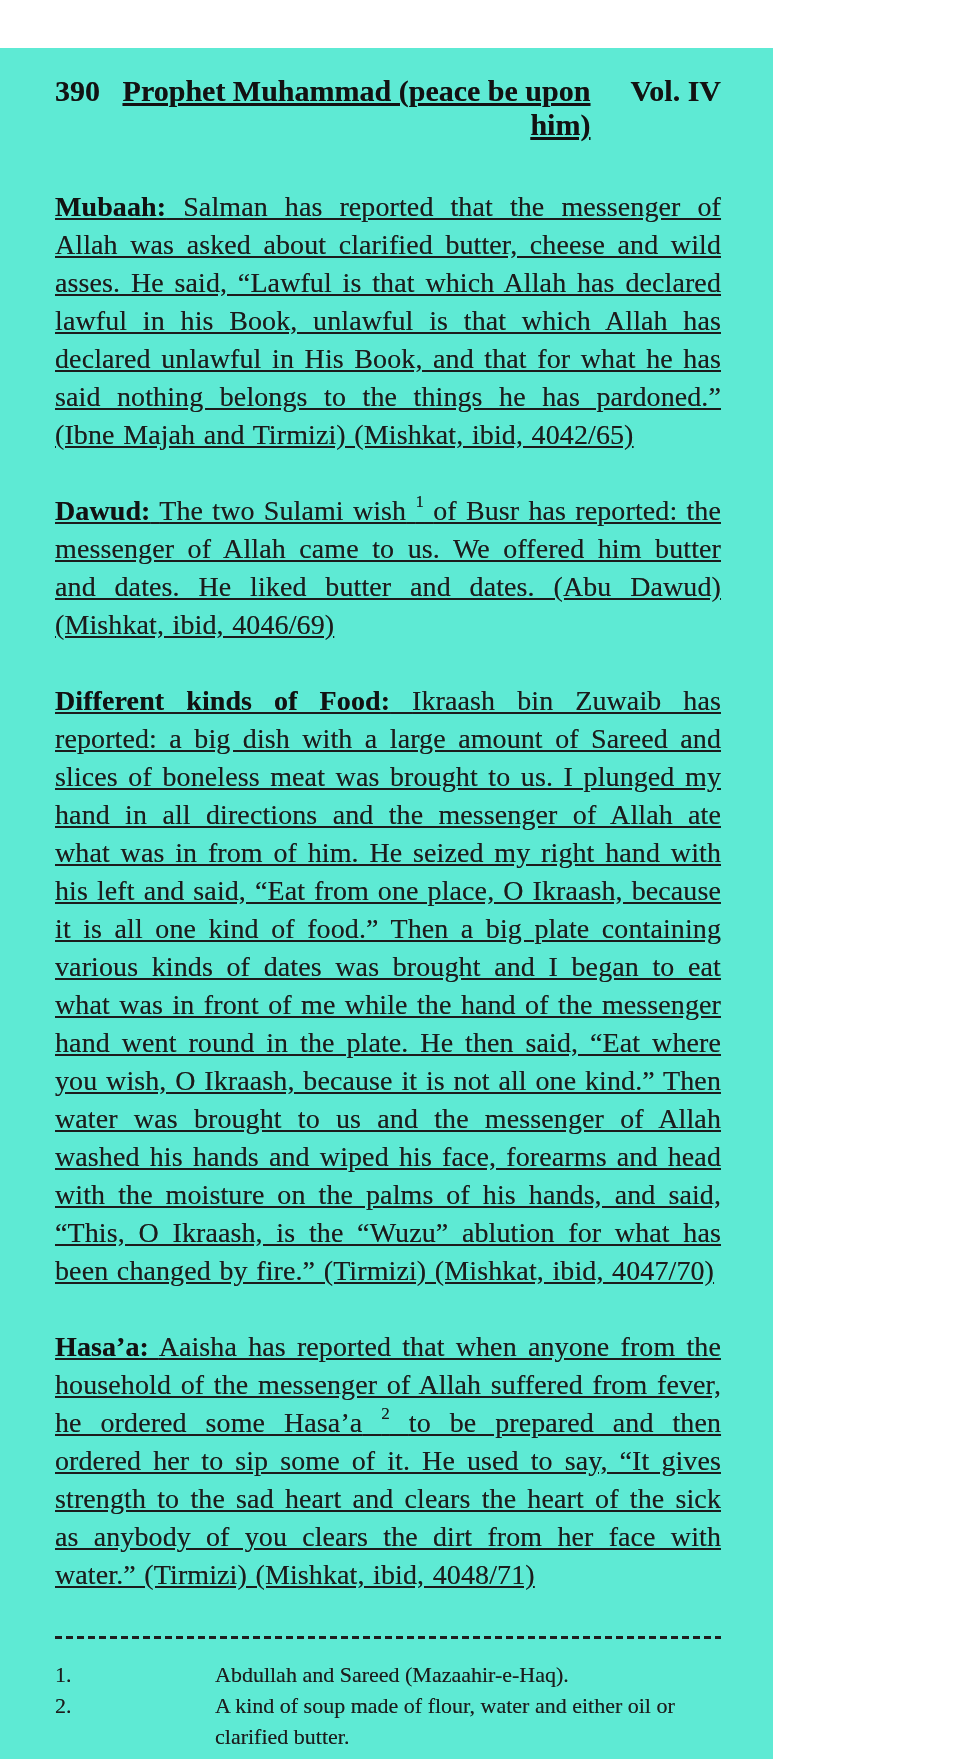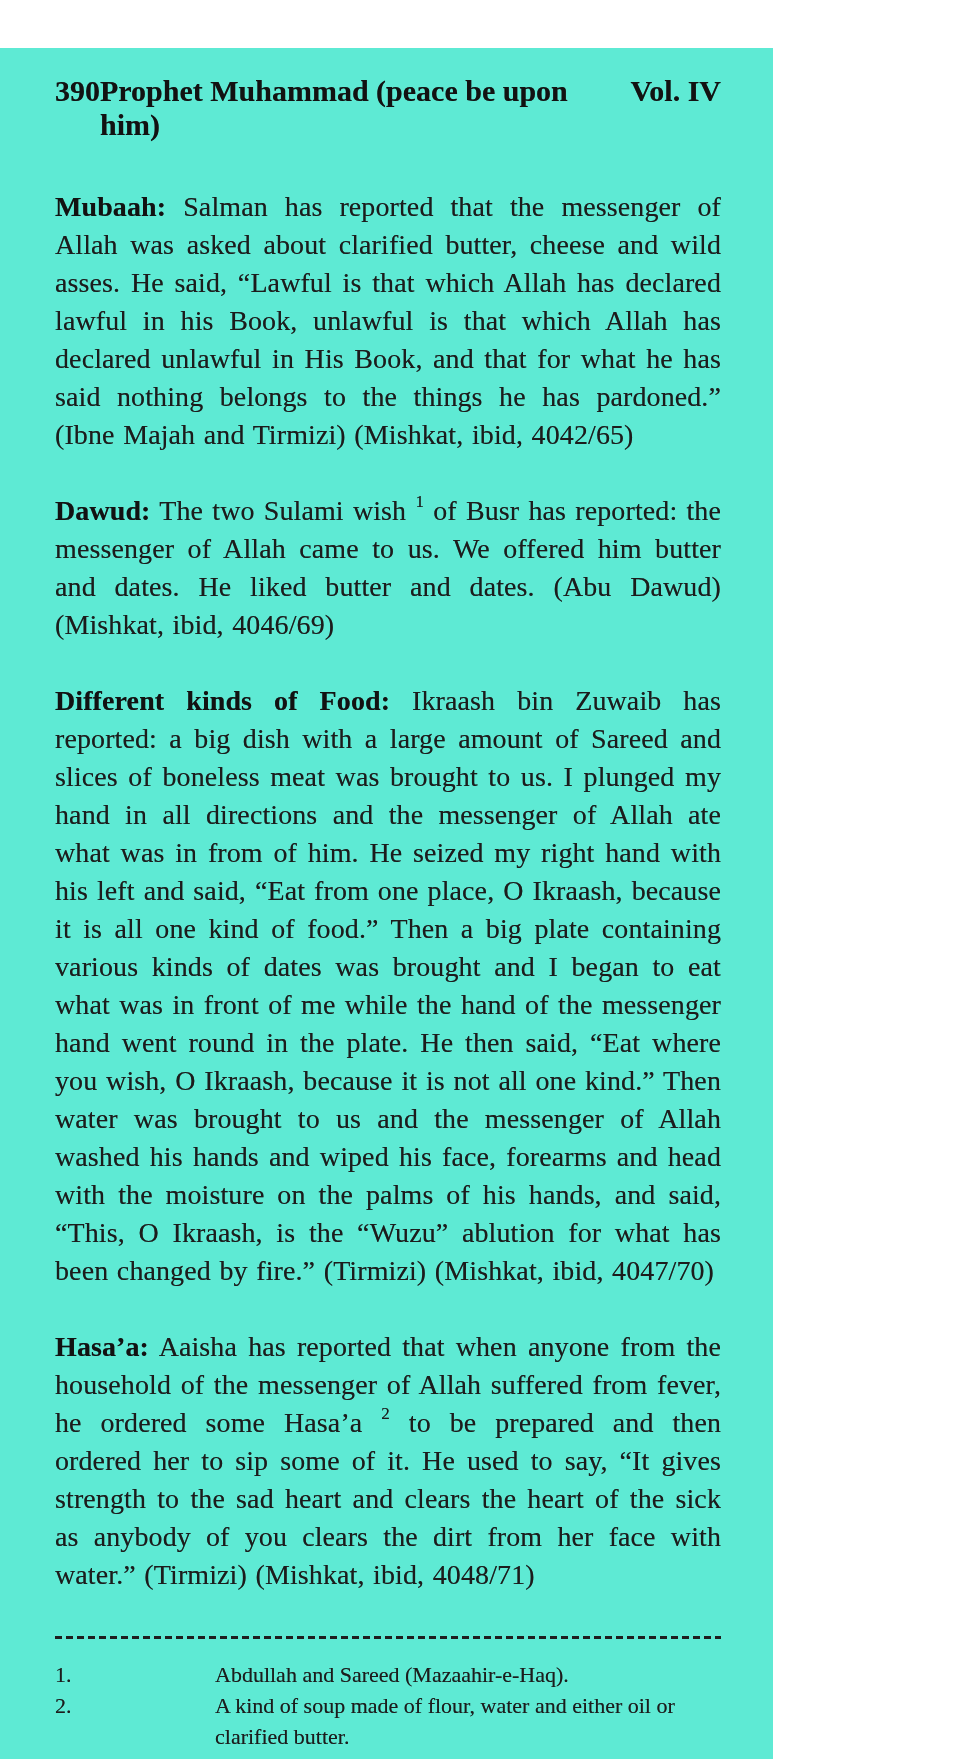--- a/index.html
+++ b/index.html
@@ -25,30 +25,32 @@
     justify-content: space-between;
     align-items: baseline;
     font-weight: bold;
     font-size: 30px;
     line-height: 34px;
     color: #121212;
     margin-bottom: 46px;
   }
   .header-row .title { 
     flex: 1;
-    text-align: left;
+    text-align: right;
     padding-right: 40px;
+    text-decoration: underline;
   }
   .para {
     font-size: 28px;
     line-height: 38px;
     text-align: justify;
     margin: 0 0 38px 0;
     letter-spacing: 0.1px;
     word-spacing: 1.5px;
+    text-decoration: underline;
   }
   .para .lead {
     font-weight: bold;
     color: #121212;
   }
   .para sup {
     font-size: 17px;
     line-height: 0;
     vertical-align: 13px;
   }

